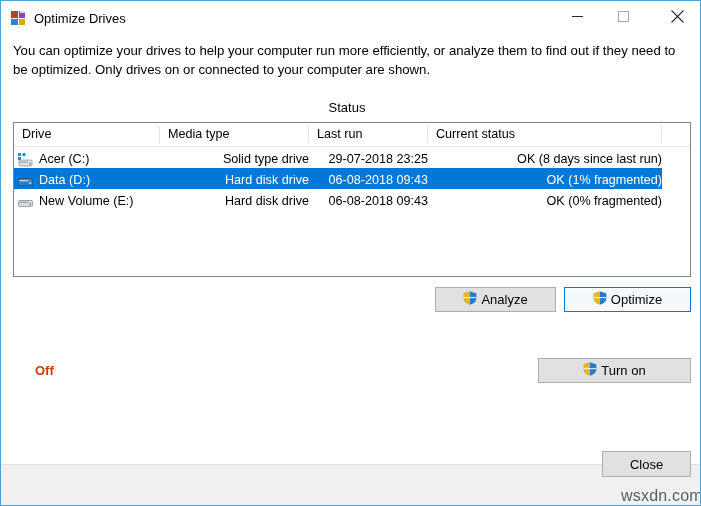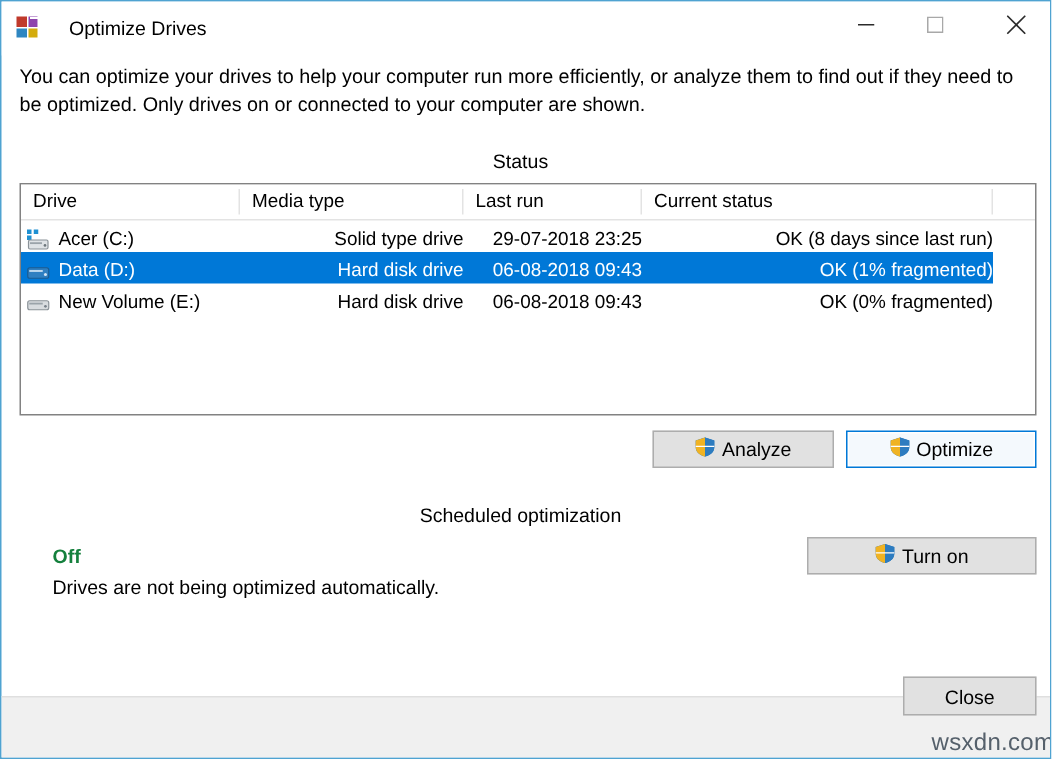--- a/index.html
+++ b/index.html
@@ -34,21 +34,20 @@
     left: 9px; top: 9px;
     width: 17px; height: 17px;
   }
   #title-text {
     position: absolute;
     left: 33px; top: 9px;
     font-size: 13px;
     color: #000000;
     line-height: 17px;
     white-space: nowrap;
-    margin-left: 12px;
   }
   .winbtn {
     position: absolute;
     top: 0;
     width: 46px;
     height: 30px;
     display: flex;
     align-items: center;
     justify-content: center;
     cursor: default;
@@ -194,21 +193,21 @@
     left: 601px; top: 450px; width: 89px; height: 26px;
     background: #e1e1e1; border: 1px solid #adadad;
   }
 
   
   #sched-state {
     position: absolute;
     left: 34px; top: 362px;
     font-size: 13px;
     font-weight: bold;
-    color: #15803d;
+    color: #c2410c;
     text-align: center;
   }
   #sched-desc {
     position: absolute;
     left: 34px; top: 383px;
     font-size: 13px;
     color: #000000;
   }
 
   
@@ -375,26 +374,24 @@
         <path d="M7 0.6 L13.2 2.6 L13.2 7 C13.2 10.3 10.5 12.6 7 13.4 C3.5 12.6 0.8 10.3 0.8 7 L0.8 2.6 Z" fill="#1f6fb2"></path>
         <path d="M7 0.6 L0.8 2.6 L0.8 7 C0.8 10.3 3.5 12.6 7 13.4 Z" fill="#f0b323"></path>
         <path d="M7 0.6 L13.2 2.6 L13.2 7 C13.2 10.3 10.5 12.6 7 13.4 Z" fill="#2d7cc0"></path>
         <path d="M0.8 6.6 L13.2 6.6" stroke="#ffffff" stroke-width="0.9"></path>
       </svg>
     </span>
     <span>Optimize</span>
   </div>
 
   <div class="group-header" id="group-sched">
-    <span class="gh-label">Scheduled optimization</span>
     <span class="gh-rule"></span>
   </div>
 
   <div id="sched-state">Off</div>
-  <div id="sched-desc">Drives are not being optimized automatically.</div>
 
   <div class="btn" id="btn-turnon">
     <span class="shield">
       <svg width="14" height="14" viewBox="0 0 14 14">
         <path d="M7 0.6 L13.2 2.6 L13.2 7 C13.2 10.3 10.5 12.6 7 13.4 C3.5 12.6 0.8 10.3 0.8 7 L0.8 2.6 Z" fill="#1f6fb2"></path>
         <path d="M7 0.6 L0.8 2.6 L0.8 7 C0.8 10.3 3.5 12.6 7 13.4 Z" fill="#f0b323"></path>
         <path d="M7 0.6 L13.2 2.6 L13.2 7 C13.2 10.3 10.5 12.6 7 13.4 Z" fill="#2d7cc0"></path>
         <path d="M0.8 6.6 L13.2 6.6" stroke="#ffffff" stroke-width="0.9"></path>
       </svg>
     </span>

